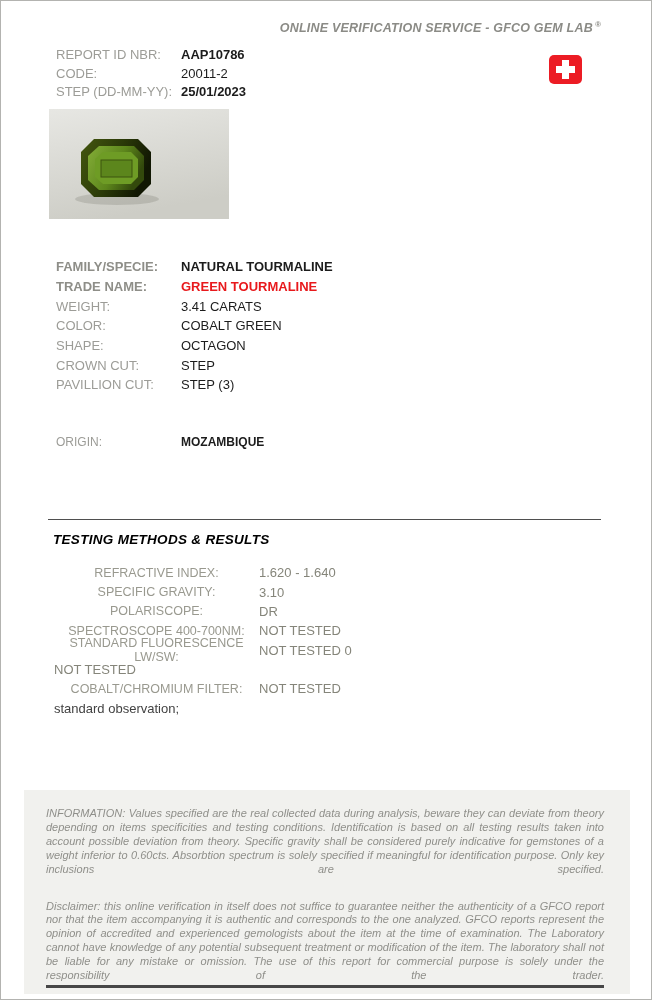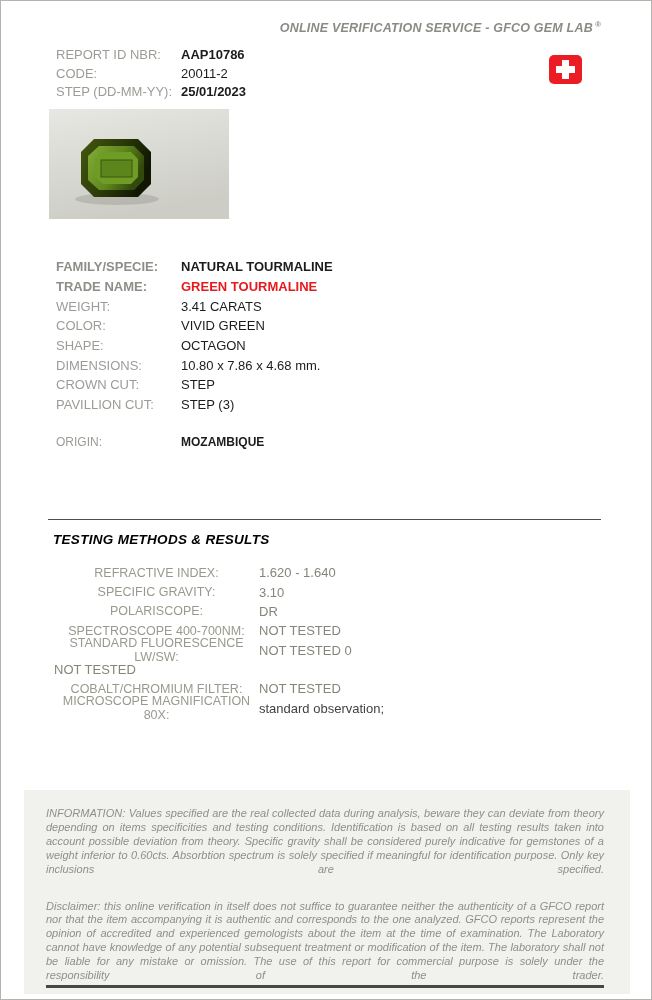--- a/index.html
+++ b/index.html
@@ -131,31 +131,27 @@
     <div class="row bold-label">
       <span class="lab">TRADE NAME:</span>
       <span class="val red">GREEN TOURMALINE</span>
     </div>
     <div class="row">
       <span class="lab">WEIGHT:</span>
       <span class="val">3.41 CARATS</span>
     </div>
     <div class="row">
       <span class="lab">COLOR:</span>
-      <span class="val">VIVID GREEN</span>
+      <span class="val">COBALT GREEN</span>
     </div>
     <div class="row">
       <span class="lab">SHAPE:</span>
       <span class="val">OCTAGON</span>
     </div>
     <div class="row">
-      <span class="lab">DIMENSIONS:</span>
-      <span class="val">10.80 x 7.86 x 4.68 mm.</span>
-    </div>
-    <div class="row">
       <span class="lab">CROWN CUT:</span>
       <span class="val">STEP</span>
     </div>
     <div class="row">
       <span class="lab">PAVILLION CUT:</span>
       <span class="val">STEP (3)</span>
     </div>
   </div>
 
   <div class="kv origin-kv">
@@ -191,21 +187,20 @@
       <span class="val">NOT TESTED 0</span>
     </div>
     <div class="row">
       <span class="val">NOT TESTED</span>
     </div>
     <div class="row">
       <span class="lab">COBALT/CHROMIUM FILTER:</span>
       <span class="val">NOT TESTED</span>
     </div>
     <div class="row">
-      <span class="lab">MICROSCOPE MAGNIFICATION 80X:</span>
       <span class="val obs">standard observation;</span>
     </div>
   </div>
 
   <div class="footer-box">
     <p class="info">INFORMATION: Values specified are the real collected data during analysis, beware they can deviate from theory depending on items specificities and testing conditions. Identification is based on all testing results taken into account possible deviation from theory. Specific gravity shall be considered purely indicative for gemstones of a weight inferior to 0.60cts. Absorbtion spectrum is solely specified if meaningful for identification purpose. Only key inclusions are specified.</p>
     <p class="disclaimer">Disclaimer: this online verification in itself does not suffice to guarantee neither the authenticity of a GFCO report nor that the item accompanying it is authentic and corresponds to the one analyzed. GFCO reports represent the opinion of accredited and experienced gemologists about the item at the time of examination. The Laboratory cannot have knowledge of any potential subsequent treatment or modification of the item. The laboratory shall not be liable for any mistake or omission. The use of this report for commercial purpose is solely under the responsibility of the trader.</p>
     <div class="footer-line"></div>
   </div>
 

